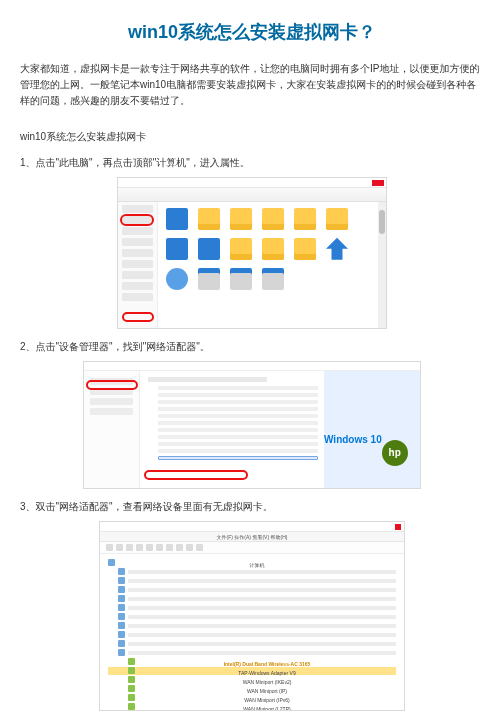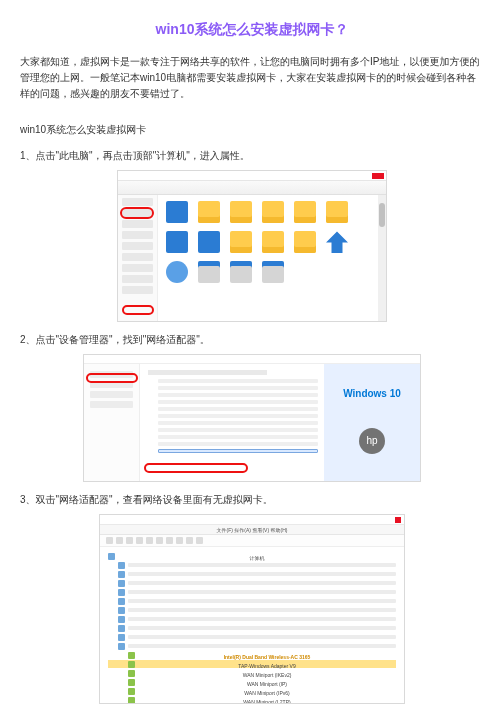--- a/index.html
+++ b/index.html
@@ -7,23 +7,23 @@
     font-family: "Microsoft YaHei", Arial, sans-serif;
     background: #fff;
     width: 504px;
     padding: 18px 20px;
     font-size: 10px;
     color: #333;
     line-height: 1.6;
   }
   h1 {
     text-align: center;
-    font-size: 14px;
+    font-size: 18px;
     font-weight: bold;
-    color: #8b5cf6;
+    color: #0369a1;
     margin-bottom: 14px;
   }
   .intro { margin-bottom: 20px; }
   .subhead { margin-bottom: 8px; margin-top: 8px; }
   .step { margin: 10px 0 6px 0; }
   .shot-wrap { text-align: center; margin: 4px 0 10px 0; }
   .shot {
     display: inline-block;
     background: #f7f7f7;
     border: 1px solid #d9d9d9;
@@ -55,23 +55,23 @@
   .s2 { width: 338px; height: 128px; background:#fff;}
   .s2 .titlebar{height:9px;background:#fff;border-bottom:1px solid #eee;}
   .s2 .left{position:absolute;left:0;top:9px;bottom:0;width:56px;background:#fcfcfc;border-right:1px solid #eee;padding:4px;}
   .s2 .left .lnode{height:7px;margin:3px 2px;background:#ececec;border-radius:1px;}
   .s2 .redoval{position:absolute;left:2px;top:18px;width:52px;height:10px;border:2px solid #e11;border-radius:7px;}
   .s2 .mid{position:absolute;left:56px;top:9px;bottom:0;width:186px;background:#fff;padding:6px 8px;}
   .s2 .mhdr{height:5px;background:#e9e9e9;margin-bottom:4px;width:70%;}
   .s2 .mline{height:4px;background:#efefef;margin:3px 0 3px 10px;border-radius:1px;}
   .s2 .mline.sel{background:#d9e9ff;border:1px solid #7aa7e0;}
   .s2 .redsel{position:absolute;left:60px;bottom:8px;width:104px;height:10px;border:2px solid #e11;border-radius:6px;}
-  .s2 .right{position:absolute;right:0;top:9px;bottom:0;width:96px;background:#e7f0ff;display:flex;flex-direction:column;align-items:center;justify-content:flex-start;padding-top:22px;}
+  .s2 .right{position:absolute;right:0;top:9px;bottom:0;width:96px;background:#e7f0ff;display:flex;flex-direction:row;align-items:center;justify-content:flex-start;padding-top:22px;}
   .s2 .winlogo{color:#0078d7;font-size:10px;font-weight:bold;}
-  .s2 .hp{margin-top:26px;width:26px;height:26px;border-radius:50%;background:#737373;color:#fff;font-size:10px;font-weight:normal;display:flex;align-items:center;justify-content:center;}
+  .s2 .hp{margin-top:26px;width:26px;height:26px;border-radius:50%;background:#4d7c0f;color:#fff;font-size:10px;font-weight:bold;display:flex;align-items:center;justify-content:center;}
 
   
   .s3 { width: 306px; height: 190px; background:#fff;}
   .s3 .tbar{height:10px;background:#fff;border-bottom:1px solid #e9e9e9;position:relative;}
   .s3 .tbar::after{content:"";position:absolute;right:3px;top:2px;width:6px;height:6px;background:#e81123;}
   .s3 .menu{height:10px;background:#f7f7f7;border-bottom:1px solid #e6e6e6;font-size:5px;color:#555;padding:1px 6px;}
   .s3 .icons{height:12px;background:#fdfdfd;border-bottom:1px solid #eee;display:flex;gap:3px;padding:2px 6px;}
   .s3 .icons span{width:7px;height:7px;background:#dcdcdc;border-radius:1px;}
   .s3 .tree{position:absolute;left:0;right:0;top:32px;bottom:0;padding:4px 8px;overflow:hidden;}
   .s3 .node{height:8px;display:flex;align-items:center;margin:1px 0;font-size:5px;color:#444;}

